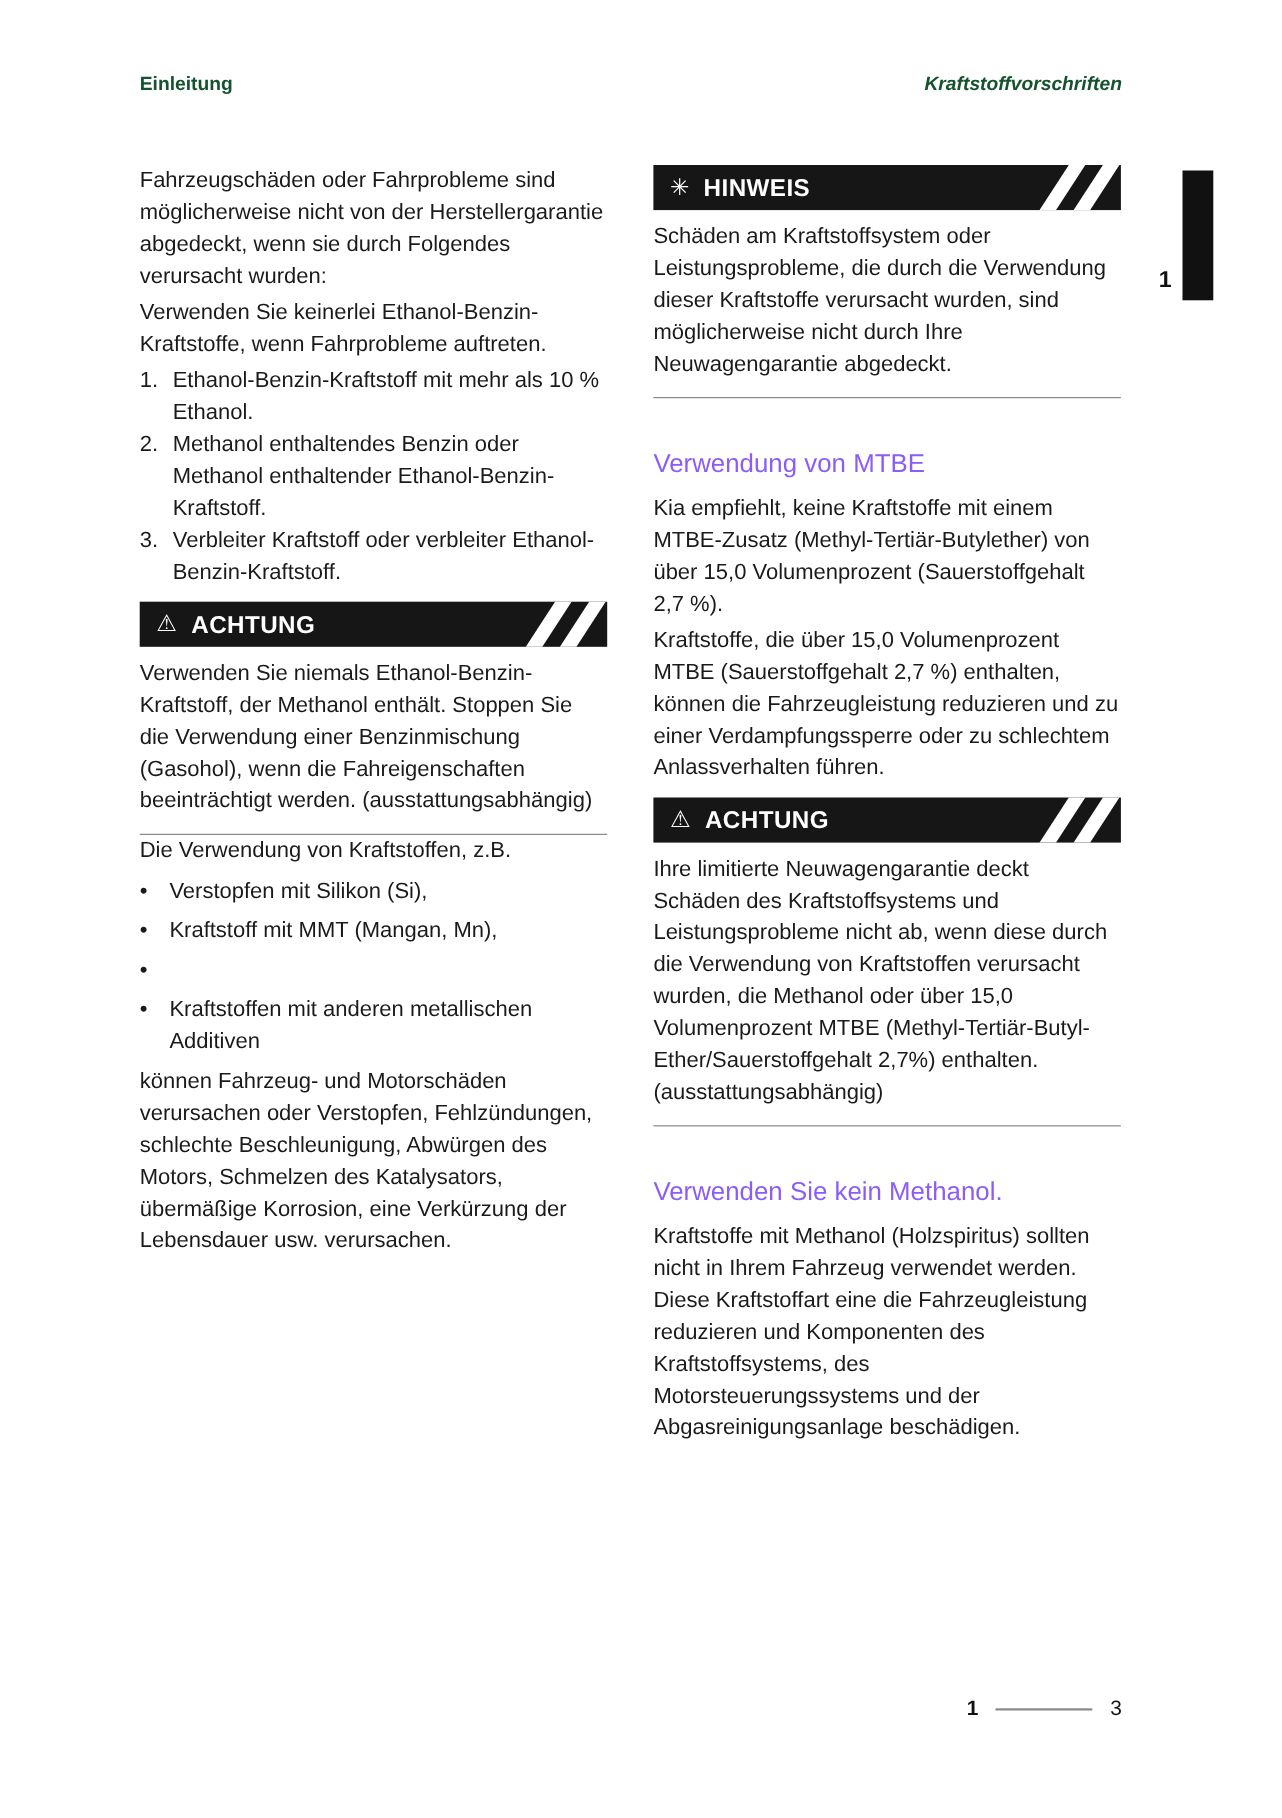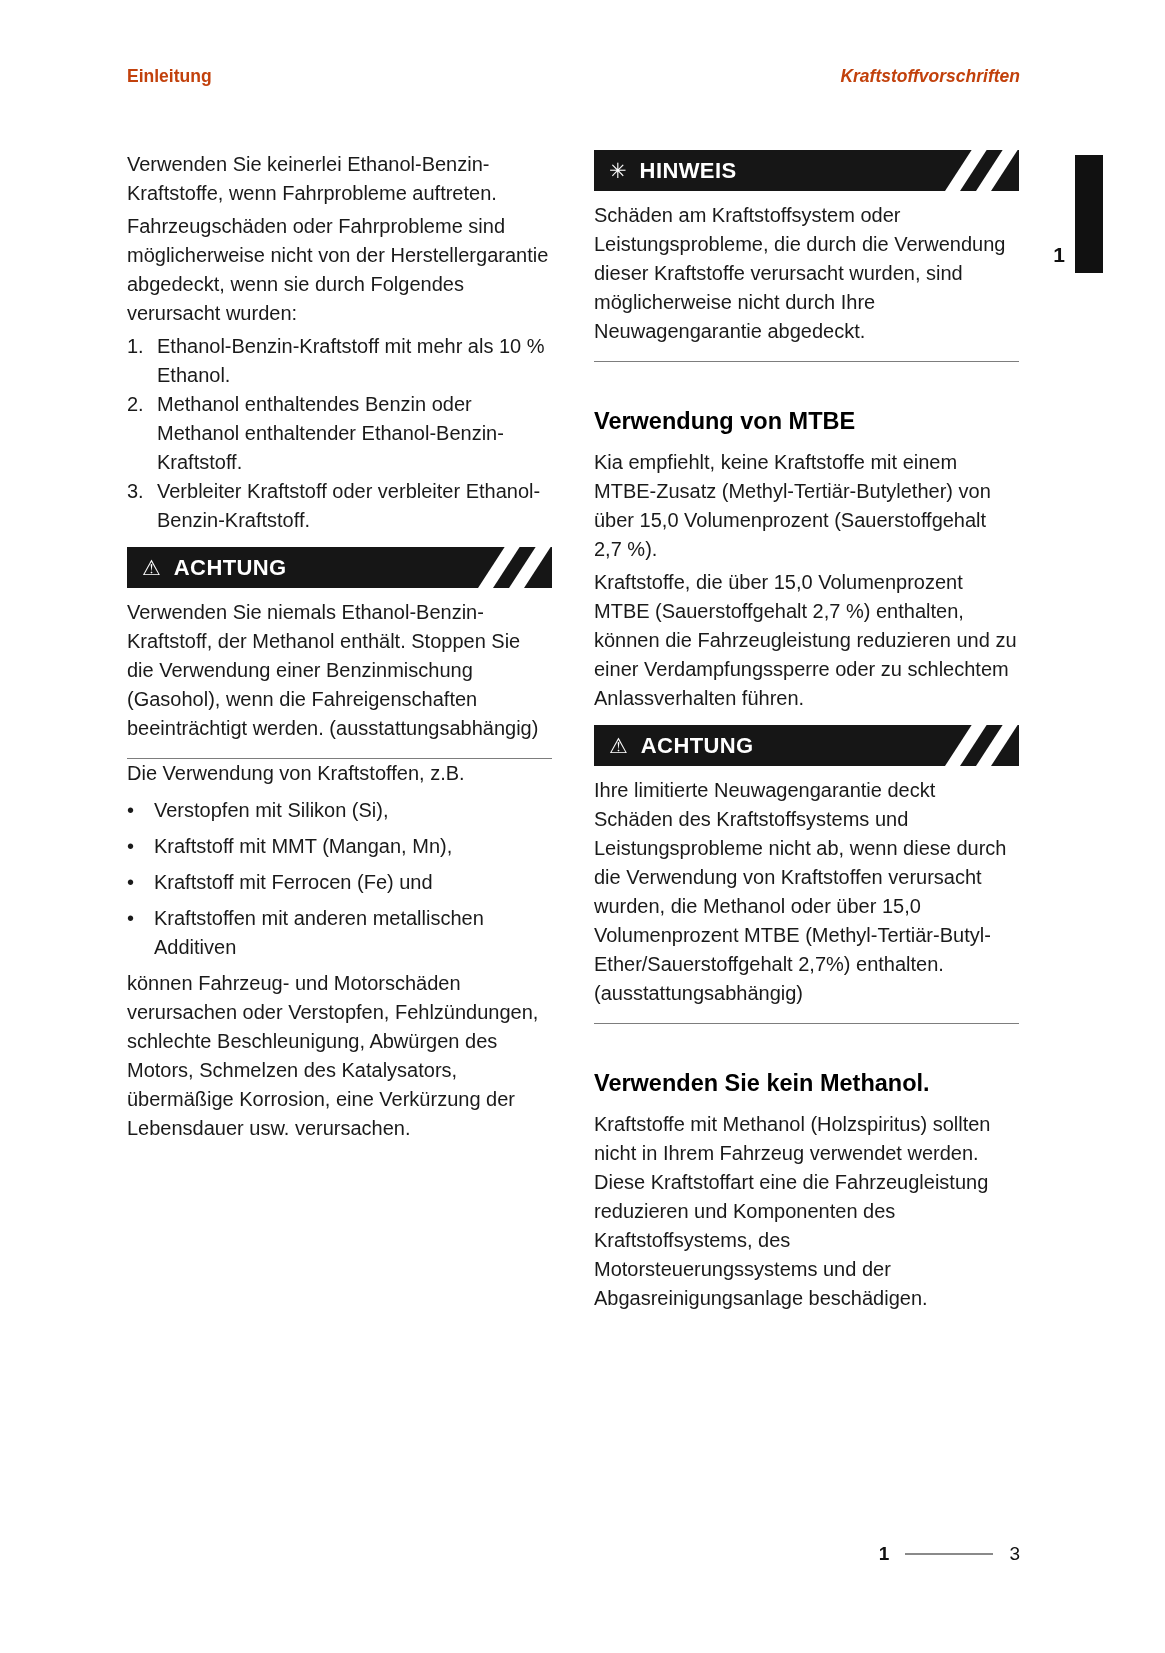--- a/index.html
+++ b/index.html
@@ -5,21 +5,21 @@
   * { margin:0; padding:0; box-sizing:border-box; }
   html,body { background:#ffffff; }
   body {
     width:1165px; height:1653px; position:relative;
     font-family:"Liberation Sans", sans-serif;
     color:#1a1a1a;
     overflow:hidden;
   }
   .running-head {
     position:absolute; top:66px;
-    font-size:17.5px; font-weight:bold; color:#c2410c;
+    font-size:17.5px; font-weight:bold; color:#14532d;
   }
   .rh-left { left:127px; }
   .rh-right { right:145px;font-style:italic; }
 
   .chapter-tab-block {
     position:absolute; top:155px; right:62px;
     width:28px; height:118px; background:#111;
   }
   .chapter-num {
     position:absolute; top:243px; right:100px;
@@ -57,21 +57,21 @@
   }
   .banner .stripe.one { right:46px; }
   .banner .stripe.two { right:15px; }
 
   .rule {
     border:none; border-top:1.5px solid #7d7d7d;
     margin-top:15px;
   }
 
   h2.section {
-    color:#000000; font-size:23.5px; font-weight:bold;
+    color:#8b5cf6; font-size:23.5px; font-weight:normal;
     margin:46px 0 13px;
   }
 
   .footer {
     position:absolute; top:1543px; right:145px;
     display:flex; align-items:center; gap:16px;
     font-size:19px; color:#111;
   }
   .footer .chap { font-weight:bold; }
   .footer .line { width:88px; height:1.5px; background:#8a8a8a; }
@@ -83,22 +83,22 @@
 
   <div class="running-head rh-left">Einleitung</div>
   <div class="running-head rh-right">Kraftstoffvorschriften</div>
 
   <div class="chapter-num">1</div>
   <div class="chapter-tab-block"></div>
 
   <div class="columns">
 
     <div class="col">
+      <p class="body">Fahrzeugschäden oder Fahrprobleme sind möglicherweise nicht von der Herstellergarantie abgedeckt, wenn sie durch Folgendes verursacht wurden:</p>
       <p class="body">Verwenden Sie keinerlei Ethanol-Benzin-Kraftstoffe, wenn Fahrprobleme auftreten.</p>
-      <p class="body">Fahrzeugschäden oder Fahrprobleme sind möglicherweise nicht von der Herstellergarantie abgedeckt, wenn sie durch Folgendes verursacht wurden:</p>
 
       <div>
         <div class="n-item">
           <span class="num">1.</span>
           <span>Ethanol-Benzin-Kraftstoff mit mehr als 10 % Ethanol.</span>
         </div>
         <div class="n-item">
           <span class="num">2.</span>
           <span>Methanol enthaltendes Benzin oder Methanol enthaltender Ethanol-Benzin-Kraftstoff.</span>
         </div>
@@ -123,21 +123,20 @@
         <div class="b-item">
           <span class="dot">•</span>
           <span>Verstopfen mit Silikon (Si),</span>
         </div>
         <div class="b-item">
           <span class="dot">•</span>
           <span>Kraftstoff mit MMT (Mangan, Mn),</span>
         </div>
         <div class="b-item">
           <span class="dot">•</span>
-          <span>Kraftstoff mit Ferrocen (Fe) und</span>
         </div>
         <div class="b-item">
           <span class="dot">•</span>
           <span>Kraftstoffen mit anderen metallischen Additiven</span>
         </div>
       </div>
 
       <p class="body">können Fahrzeug- und Motorschäden verursachen oder Verstopfen, Fehlzündungen, schlechte Beschleunigung, Abwürgen des Motors, Schmelzen des Katalysators, übermäßige Korrosion, eine Verkürzung der Lebensdauer usw. verursachen.</p>
     </div>
 

